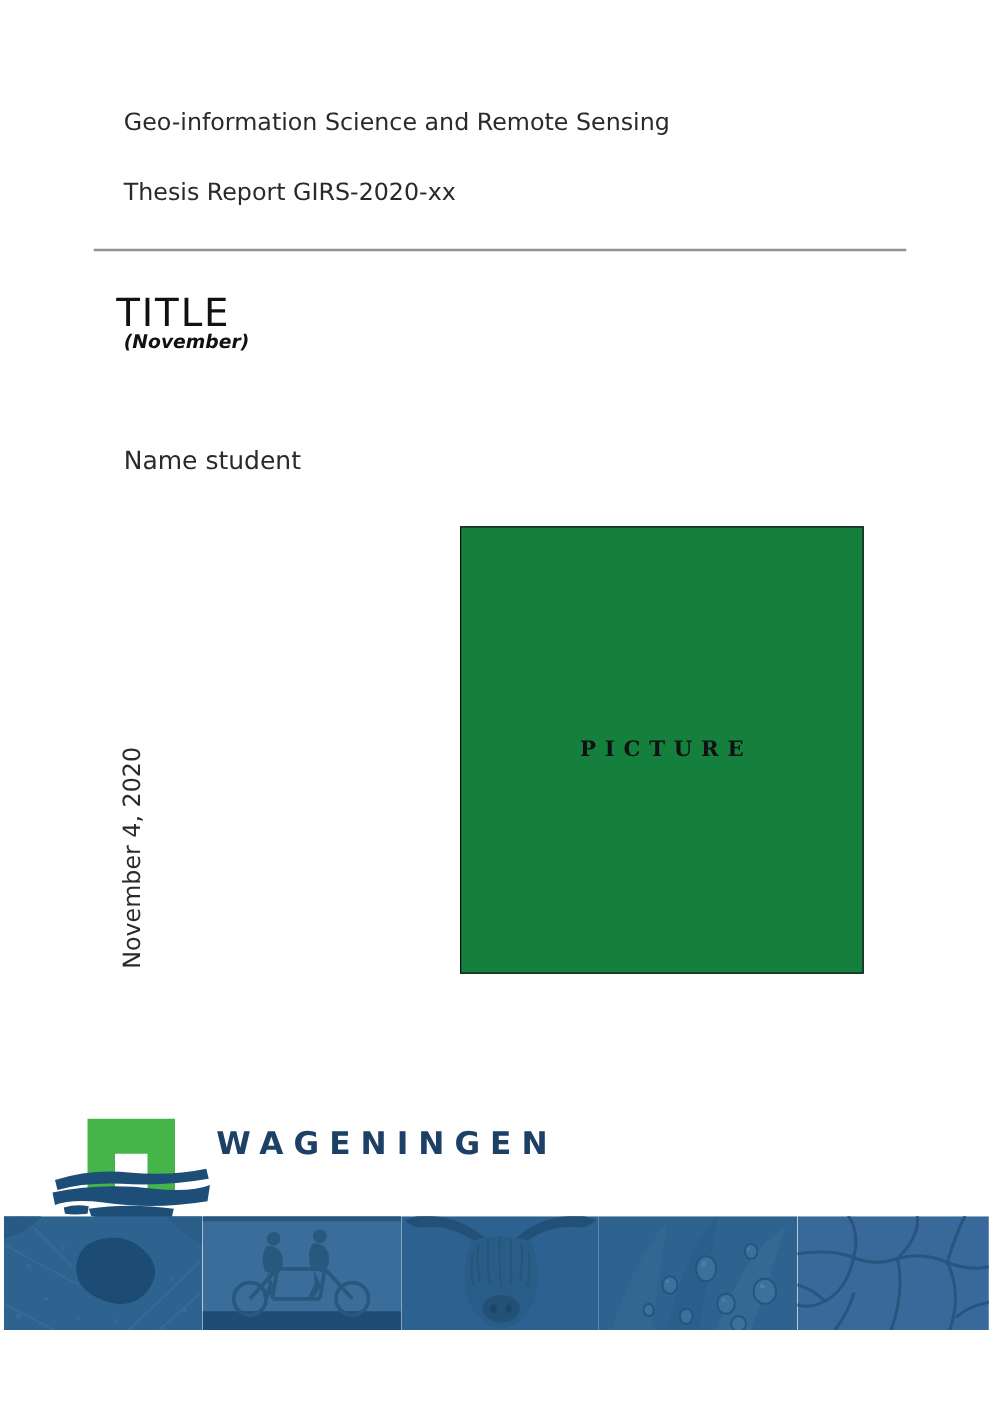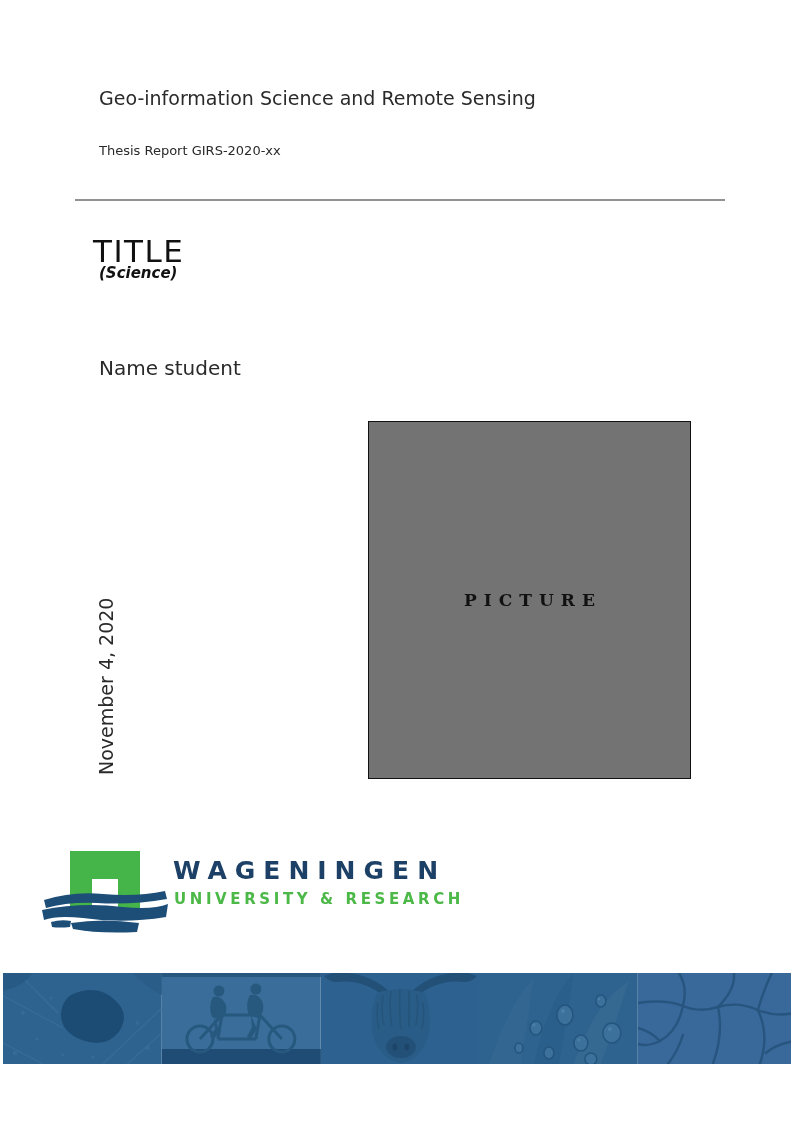--- a/index.html
+++ b/index.html
@@ -3,43 +3,43 @@
 <meta charset="utf-8">
 <style>
   * { margin:0; padding:0; box-sizing:border-box; }
   html,body { background:#ffffff; }
   .page {
     position:relative; width:788px; height:1123px; background:#ffffff;
     font-family:"DejaVu Sans","Liberation Sans",sans-serif; color:#1c1c1c;
     overflow:hidden; margin:0 auto;
   }
   .program   { position:absolute; left:96px; top:87px;  font-size:19px; color:#2a2a2a; }
-  .report-id { position:absolute; left:96px; top:143px; font-size:13px; color:#2a2a2a; }
+  .report-id { position:absolute; left:96px; top:143px; font-size:19px; color:#2a2a2a; }
   .rule      { position:absolute; left:72px; top:199px; width:650px; height:2px; background:#919191; }
   .title     { position:absolute; left:90px; top:233px; font-size:31px; letter-spacing:1.5px; color:#111; font-weight:400; }
   .subtitle  { position:absolute; left:96px; top:264px; font-size:15px; font-style:italic; font-weight:bold; color:#111; }
   .author    { position:absolute; left:96px; top:356px; font-size:20px; color:#2a2a2a; }
 
   .picture-box {
     position:absolute; left:365px; top:421px; width:323px; height:358px;
-    border:1.5px solid #111; background:#737373;
+    border:1.5px solid #111; background:#15803d;
     display:flex; align-items:center; justify-content:center;
   }
   .picture-label {
     font-family:"DejaVu Serif","Liberation Serif",serif; font-weight:bold;
     font-size:17px; letter-spacing:7px; color:#111; padding-left:7px;
   }
 
   .date-vert {
     position:absolute; left:92px; top:597px; height:178px; width:26px;
     writing-mode:vertical-rl; transform:rotate(180deg);
     font-size:19px; color:#2a2a2a; white-space:nowrap;
   }
 
-  .logo { position:absolute; left:38px; top:844px; width:430px; height:100px; }
+  .logo { position:absolute; left:38px; top:888px; width:430px; height:100px; }
   .logo-mark { position:absolute; left:0; top:0; width:128px; height:100px; }
   .logo-wordmark {
     position:absolute; left:132px; top:12px; font-size:25px; font-weight:bold;
     letter-spacing:8px; color:#1d4066; white-space:nowrap;
   }
   .logo-tagline {
     position:absolute; left:133px; top:46px; font-size:15px; font-weight:bold;
     letter-spacing:3.6px; color:#4cb848; white-space:nowrap;
   }
 
@@ -54,21 +54,21 @@
 <body>
 
 <div class="page">
 
   <div class="program">Geo-information Science and Remote Sensing</div>
   <div class="report-id">Thesis Report GIRS-2020-xx</div>
 
   <div class="rule"></div>
 
   <div class="title">TITLE</div>
-  <div class="subtitle">(Science)</div>
+  <div class="subtitle">(November)</div>
   <div class="author">Name student</div>
 
   <div class="picture-box">
     <span class="picture-label">PICTURE</span>
   </div>
 
   <div class="date-vert">November 4, 2020</div>
 
   <div class="logo">
     <span class="logo-mark">
@@ -76,21 +76,20 @@
 
         <path d="M29,7 H99 V70 H77 V35 H51 V70 H29 Z" fill="#45b549"></path>
 
         <path d="M3,56 Q32,47 62,50 Q96,53 124,47 L126,55 Q92,61 56,59 Q26,58 5,64 Z" fill="#1d4e78"></path>
         <path d="M1,66 Q40,58 82,63 Q112,66 127,60 L125,73 Q82,80 42,74 Q16,71 3,76 Z" fill="#1d4e78"></path>
         <path d="M30,79 Q62,74 98,79 L96,88 Q58,90 32,85 Z" fill="#1d4e78"></path>
         <path d="M10,78 Q20,75 30,77 L29,83 Q18,84 11,83 Z" fill="#1d4e78"></path>
       </svg>
     </span>
     <span class="logo-wordmark">WAGENINGEN</span>
-    <span class="logo-tagline">UNIVERSITY &amp; RESEARCH</span>
   </div>
 
   <div class="banner">
 
     <div class="panel">
       <svg viewBox="0 0 159 91" preserveAspectRatio="none" xmlns="http://www.w3.org/2000/svg">
         <rect width="159" height="91" fill="#2e638f"></rect>
         <g stroke="#3f749f" stroke-width="1.2" opacity="0.55" fill="none">
           <path d="M-5,20 L60,55 M10,-5 L55,40 M120,95 L159,60 M100,91 L159,35 M0,70 L40,91"></path>
         </g>

